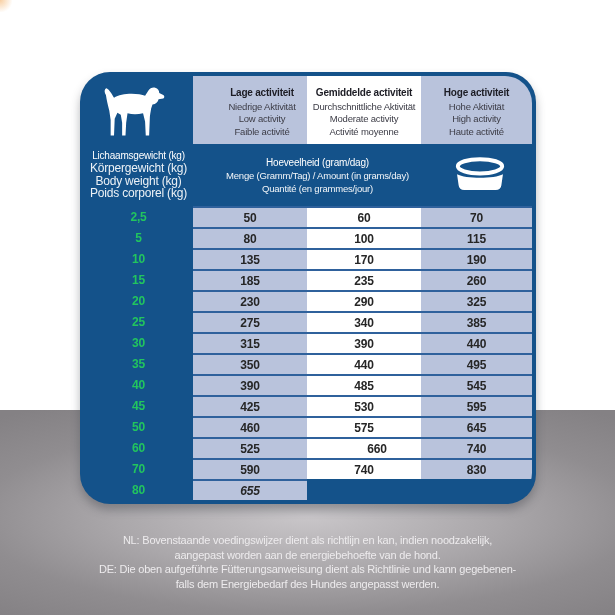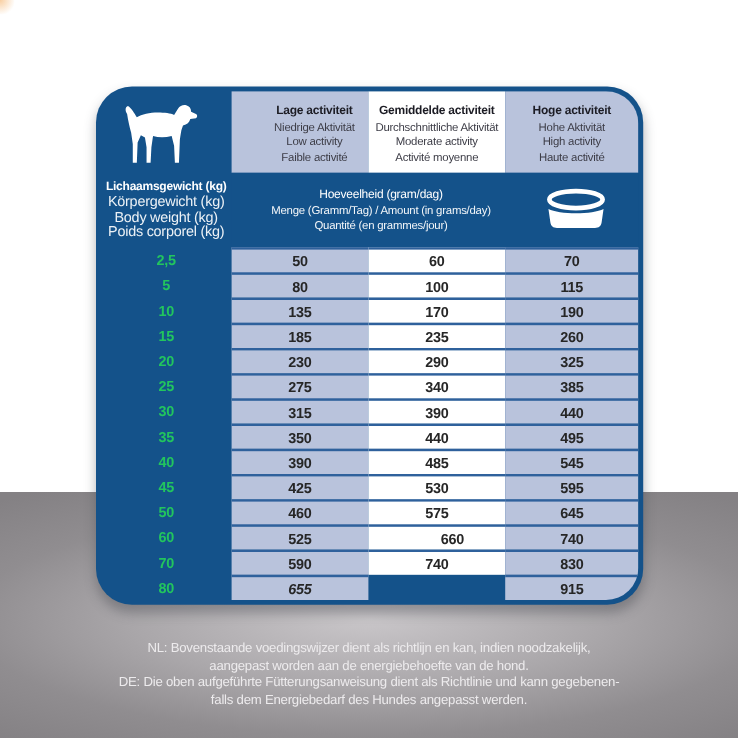--- a/index.html
+++ b/index.html
@@ -34,21 +34,21 @@
   .bg-lb{background:var(--light-blue,#b9c3dc);}
   .bg-wh{background:#ffffff;}
 
   
   .c-dog{grid-column:1;grid-row:1;display:flex;align-items:center;justify-content:center;padding-top:8px;}
   .c-dog svg{width:76px;height:54px;display:block;}
   .c-weighthead{
     grid-column:1;grid-row:2;color:#ffffff;text-align:center;
     display:flex;flex-direction:column;justify-content:center;gap:1px;
   }
-  .c-weighthead .hd-bold{font-size:10px;font-weight:bold;line-height:12px;}
+  .c-weighthead .hd-bold{font-size:10px;font-weight:normal;line-height:12px;}
   .c-weighthead .hd-line{font-size:12px;line-height:11.5px;color:rgba(255,255,255,0.92);}
 
   
   .c-acthead{
     grid-row:1;text-align:center;color:#26262e;
     display:flex;flex-direction:column;justify-content:center;gap:1px;padding-top:4px;
   }
   .c-acthead .hd-bold{font-size:10px;font-weight:bold;line-height:12.5px;color:#1c1c24;}
   .c-acthead .hd-line{font-size:9.5px;line-height:11.5px;color:#3c3c46;}
 
@@ -183,21 +183,20 @@
       <div class="cell w-cell" style="grid-area: 14 / 1;">60</div>
       <div class="cell num-cell bg-lb" style="grid-area: 14 / 2;">525</div>
       <div class="cell num-cell bg-wh" style="grid-area: 14 / 3; padding-left: 26px;">660</div>
       <div class="cell num-cell bg-lb" style="grid-area: 14 / 4;">740</div>
       <div class="cell w-cell" style="grid-area: 15 / 1;">70</div>
       <div class="cell num-cell bg-lb" style="grid-area: 15 / 2;">590</div>
       <div class="cell num-cell bg-wh" style="grid-area: 15 / 3;">740</div>
       <div class="cell num-cell bg-lb" style="grid-area: 15 / 4;">830</div>
       <div class="cell w-cell" style="grid-area: 16 / 1;">80</div>
       <div class="cell num-cell bg-lb" style="grid-area: 16 / 2; font-style: italic;">655</div>
-      <div class="cell num-cell bg-lb" style="grid-area: 16 / 4;">915</div>
     </div>
 </div>
 
 <div class="footer">
   <div>NL: Bovenstaande voedingswijzer dient als richtlijn en kan, indien noodzakelijk,</div>
   <div>aangepast worden aan de energiebehoefte van de hond.</div>
   <div>DE: Die oben aufgeführte Fütterungsanweisung dient als Richtlinie und kann gegebenen-</div>
   <div>falls dem Energiebedarf des Hundes angepasst werden.</div>
 </div>
 

